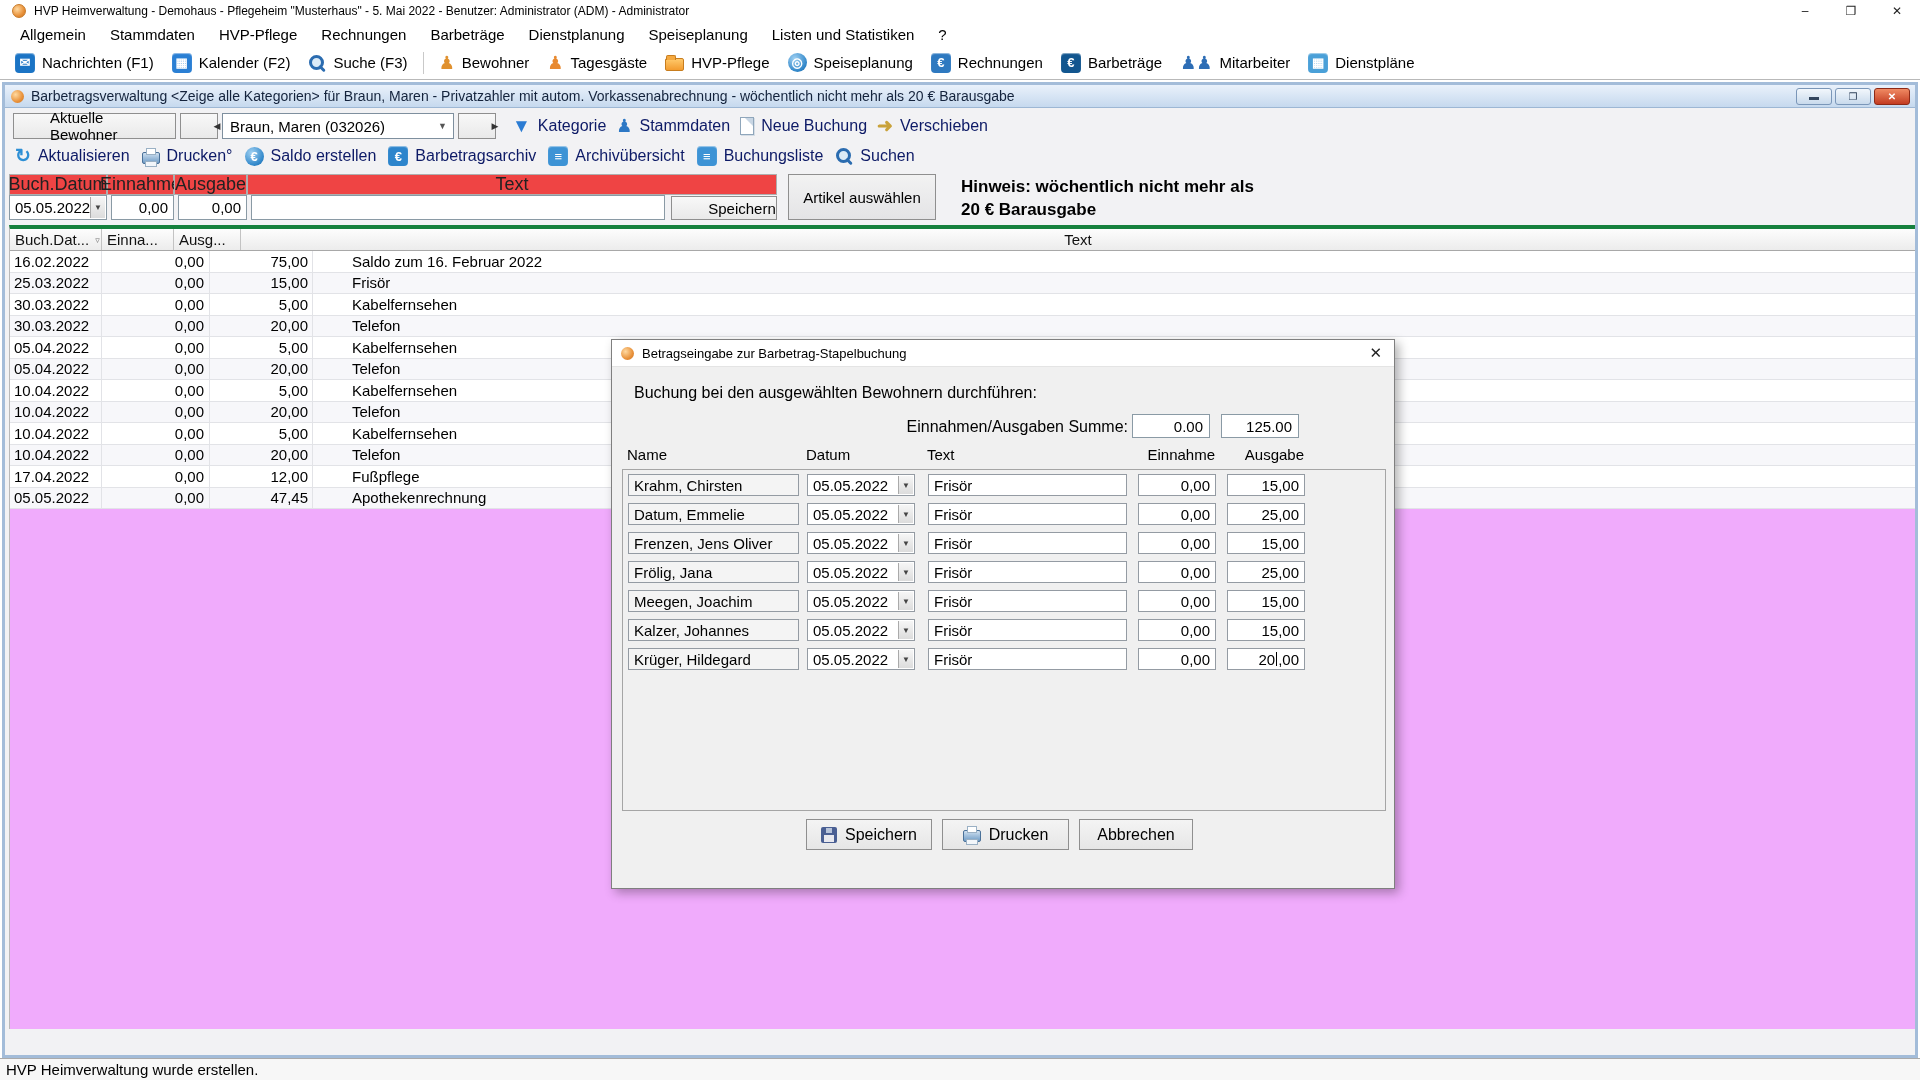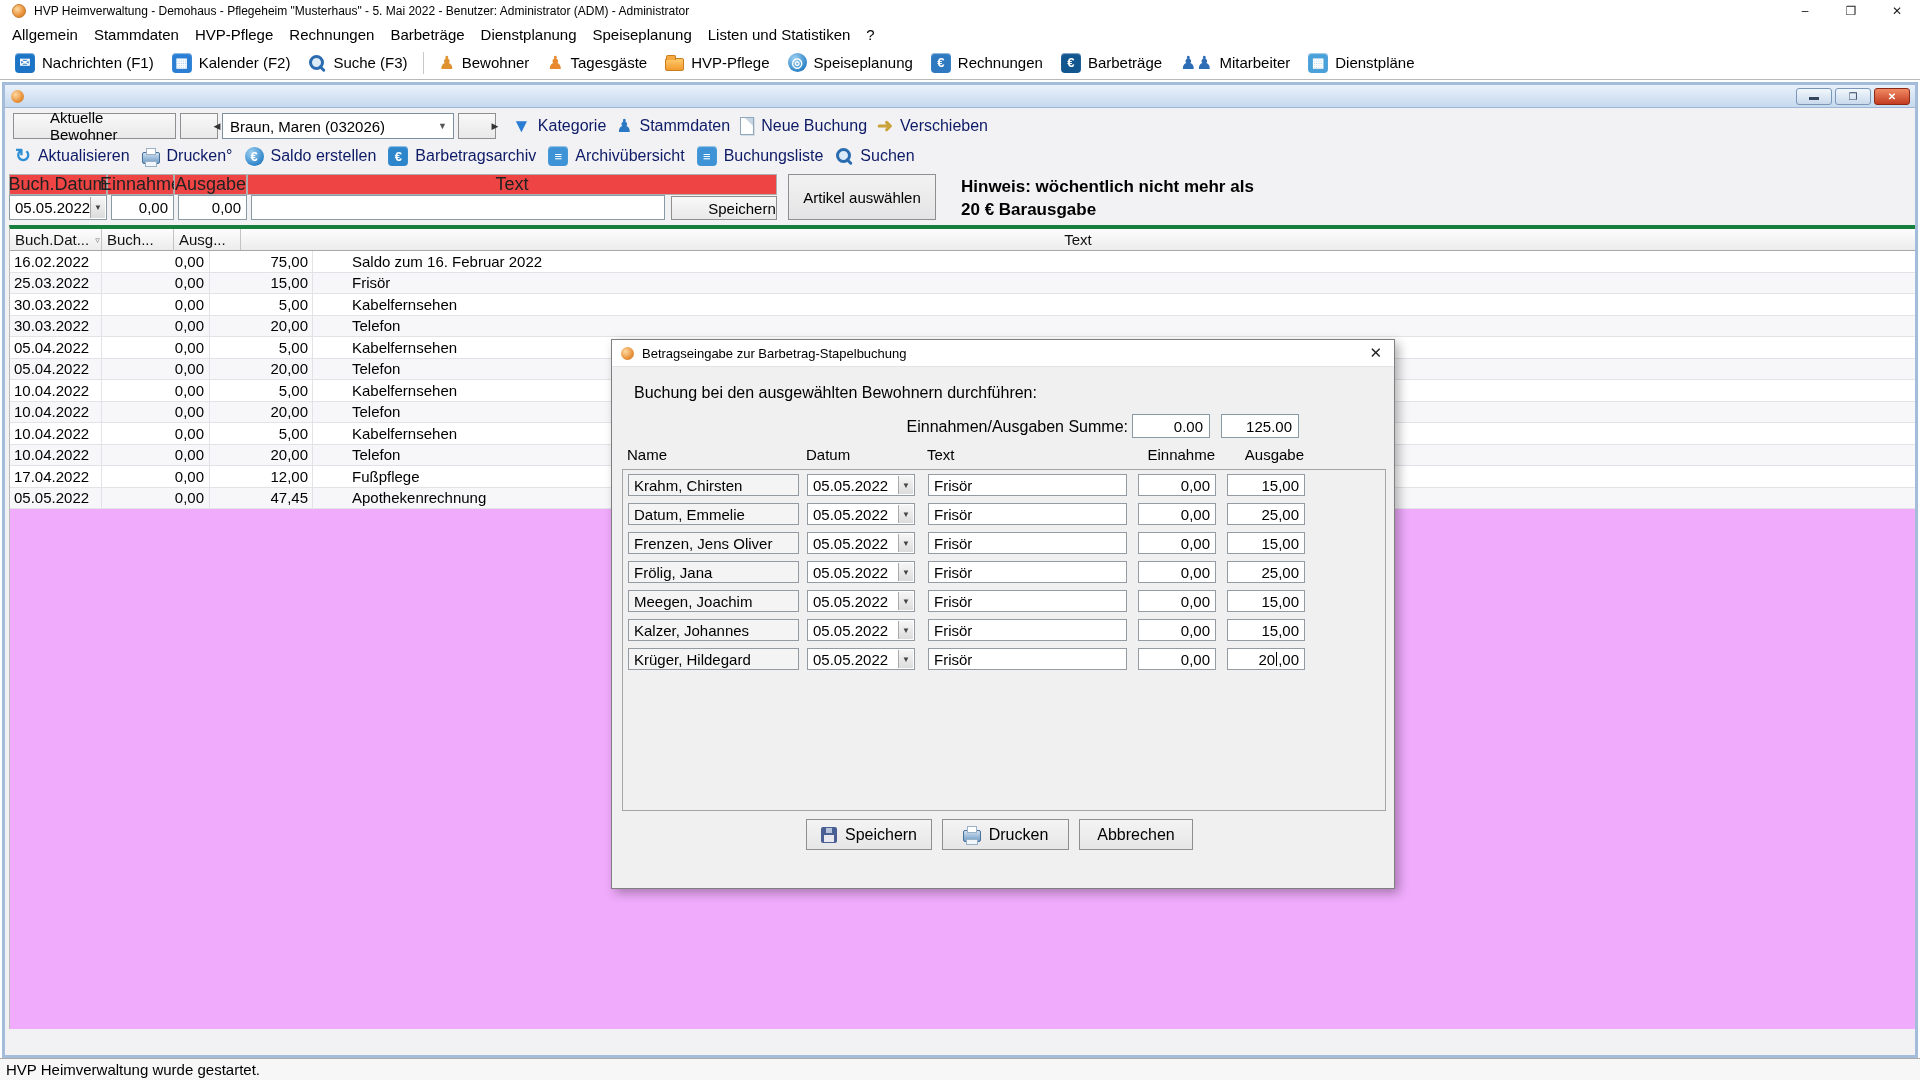--- a/index.html
+++ b/index.html
@@ -9,21 +9,21 @@
   
   .titlebar { position:absolute; top:0; left:4px; right:0; height:22px; background:#fff;
               display:flex; align-items:center; font-size:12px; }
   .app-icon { width:14px; height:14px; border-radius:50%; margin:0 8px 0 8px;
               background:radial-gradient(circle at 35% 35%, #ffd9a0, #e8913a 60%, #c96f1e); border:1px solid #c87b28; }
   .win-controls { margin-left:auto; display:flex; }
   .win-btn { width:46px; height:22px; display:flex; align-items:center; justify-content:center;
              font-size:12px; color:#222; }
   .menubar { position:absolute; top:22px; left:0; right:0; height:24px; background:#fff;
              display:flex; align-items:center; padding-left:4px; font-size:15px; }
-  .menu-item { padding:2px 8px; }
+  .menu-item { padding:2px 8px;margin-left:8px; }
   .main-toolbar { position:absolute; top:46px; left:0; right:0; height:34px; background:#fff;
                   border-bottom:1px solid #b9b9b9; display:flex; align-items:center; padding-left:6px; }
   .tb-item { display:flex; align-items:center; gap:7px; font-size:15px; padding:0 9px; height:28px; }
   .tb-sep { width:1px; height:22px; background:#c9c9c9; margin:0 6px; }
 
   
   .ic-box { width:20px; height:20px; border-radius:4px; color:#fff; display:inline-flex;
             align-items:center; justify-content:center; font-size:13px; font-weight:bold;
             box-shadow:inset 0 1px 1px rgba(255,255,255,.5); }
   .ic-glyph { font-size:19px; line-height:20px; font-weight:bold; }
@@ -221,20 +221,21 @@
     </div>
     <div class="tb-item">
       <span class="ic-box" style="background: linear-gradient(160deg, rgba(74, 160, 216, 0.8), rgb(74, 160, 216)) rgb(74, 160, 216);">▦</span>
       <span>Dienstpläne</span>
     </div>
   </div>
 
 <div class="mdi">
   <div class="mdi-titlebar">
     <span class="mdi-icon"></span>
+    <span>Barbetragsverwaltung &lt;Zeige alle Kategorien&gt;  für Braun, Maren - Privatzahler mit autom. Vorkassenabrechnung - wöchentlich nicht mehr als 20 € Barausgabe</span>
     <span class="mdi-controls">
       <span class="mdi-btn">▬</span>
       <span class="mdi-btn">❐</span>
       <span class="mdi-btn close">✕</span>
     </span>
   </div>
   <div class="mdi-body">
 
     <div class="nav-row">
       <div class="btn btn-current">Aktuelle Bewohner</div>
@@ -313,21 +314,21 @@
         <span>Hinweis: wöchentlich nicht mehr als</span><br><span>20 € Barausgabe</span>
       </div>
     </div>
 
     <div class="ledger">
       <div class="lhead">
         <div class="lh-date">
           <span>Buch.Dat...</span>
           <span class="sort-glyph">▿</span>
         </div>
-        <div class="lh-in">Buch...</div>
+        <div class="lh-in">Einna...</div>
         <div class="lh-out">Ausg...</div>
         <div class="lh-text">Text</div>
       </div>
       <div id="ledger-rows">
           <div class="lrow">
             <div class="lc-date">16.02.2022</div>
             <div class="lc-in">0,00</div>
             <div class="lc-out">75,00</div>
             <div class="lc-text">Saldo zum 16. Februar 2022</div>
           </div>
@@ -483,13 +484,13 @@
     <div class="dlg-btn print">
       <span class="ic-printer"></span>
       <span>Drucken</span>
     </div>
     <div class="dlg-btn cancel">
       <span>Abbrechen</span>
     </div>
   </div>
 </div>
 
-<div class="app-status">HVP Heimverwaltung wurde gestartet.</div>
+<div class="app-status">HVP Heimverwaltung wurde erstellen.</div>
 
 </body></html>

